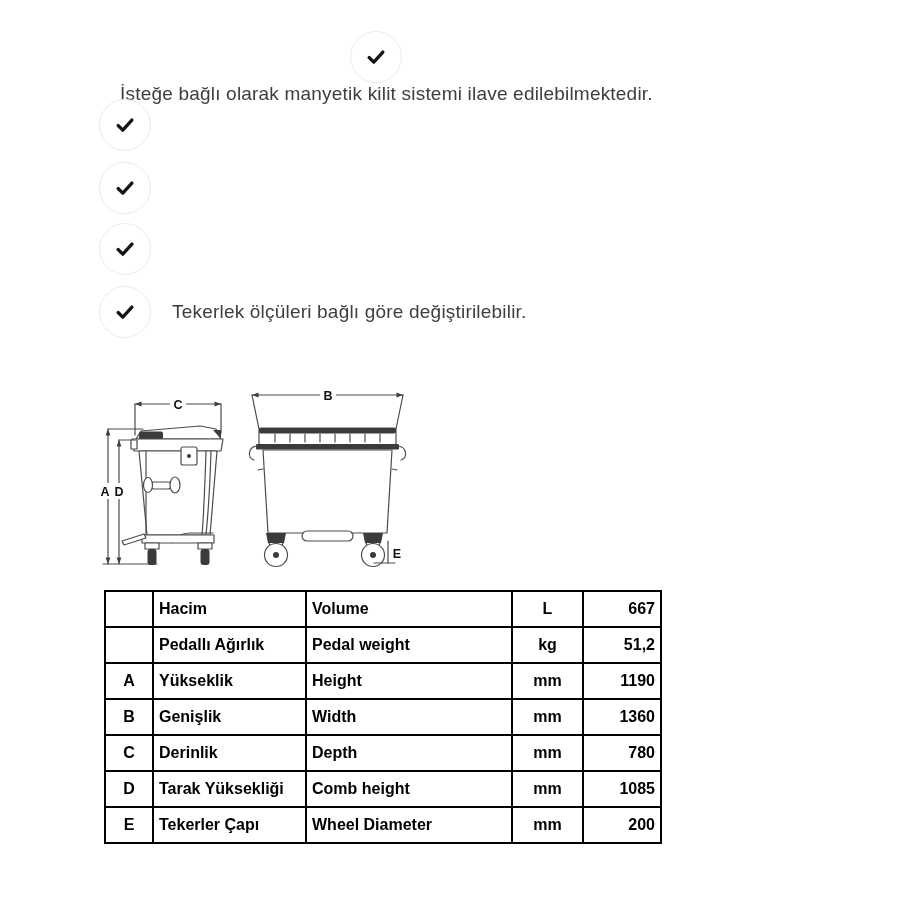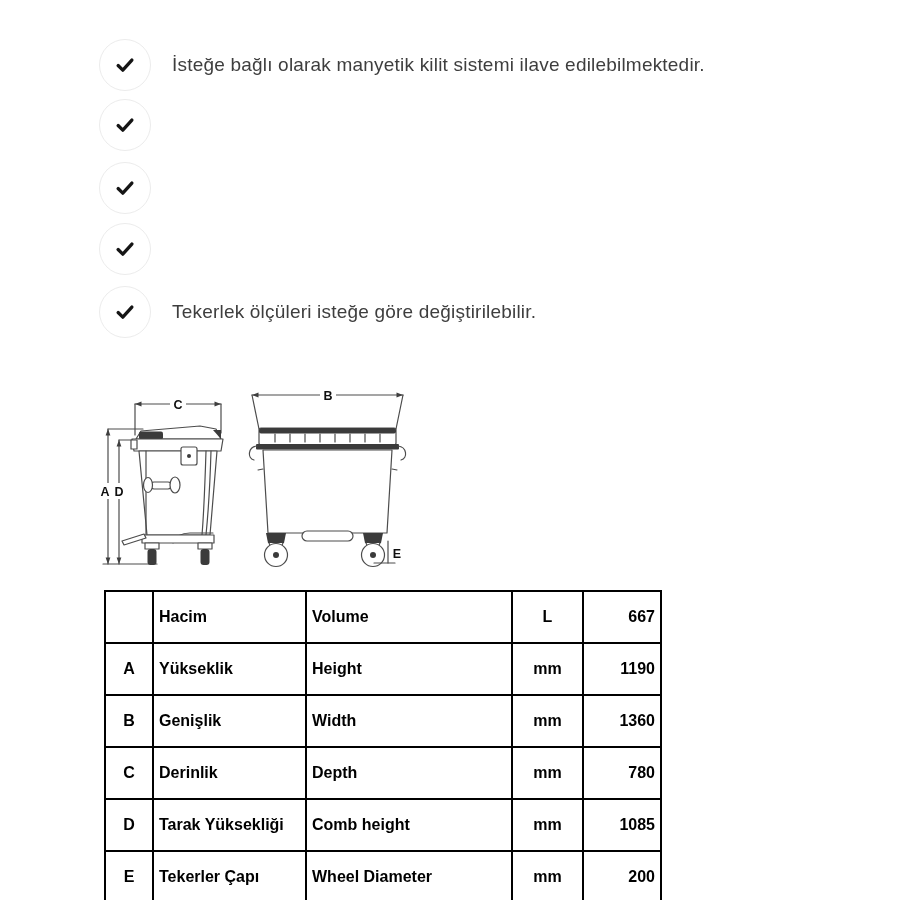--- a/index.html
+++ b/index.html
@@ -5,21 +5,21 @@
   * { margin:0; padding:0; box-sizing:border-box; }
   html,body { background:#ffffff; }
   body {
     width:900px; height:900px; position:relative; overflow:hidden;
     font-family:"Liberation Sans", sans-serif;
   }
 
   
   .features { position:absolute; left:99px; top:0; width:760px; list-style:none; }
   .feature { position:absolute; left:0; display:flex; align-items:center; }
-  .feature:nth-child(1){ top:39px; }
+  .feature:nth-child(1){ top:31px;flex-direction:column; }
   .feature:nth-child(2){ top:99px; }
   .feature:nth-child(3){ top:162px; }
   .feature:nth-child(4){ top:223px; }
   .feature:nth-child(5){ top:286px; }
   .check-circle {
     width:52px; height:52px; flex:0 0 52px; border-radius:50%;
     background:#fff; border:1px solid #ececec;
     display:flex; align-items:center; justify-content:center;
   }
   .check-circle svg { width:22px; height:22px; display:block; }
@@ -38,21 +38,21 @@
   .dlabel { font-family:"Liberation Sans", sans-serif; font-size:12.5px; font-weight:bold; fill:#101010; text-anchor:middle; }
   .labelbg { fill:#ffffff; stroke:none; }
 
   
   .spec {
     position:absolute; left:104px; top:590px; width:556px;
     border-collapse:collapse; table-layout:fixed;
     font-family:"Liberation Sans", sans-serif; font-weight:bold; font-size:16px; color:#000;
   }
   .spec td {
-    border:2px solid #000; height:26.7px; padding:16px 5px;
+    border:2px solid #000; height:26.7px; padding:8px 5px;
     overflow:hidden; white-space:nowrap; vertical-align:middle;
   }
   .spec .col-letter  { text-align:center; padding:0 2px; }
   .spec .col-turkish { text-align:left; }
   .spec .col-english { text-align:left;border-radius:11px; }
   .spec .col-unit    { text-align:center; }
   .spec .col-value   { text-align:right;margin-left:25px; }
 </style>
 </head>
 <body>
@@ -86,21 +86,21 @@
         <path d="M4.5 12.6 L9.6 17.6 L19.5 6.6"></path>
       </svg>
     </span>
   </li>
     <li class="feature">
     <span class="check-circle">
       <svg viewBox="0 0 24 24" aria-hidden="true">
         <path d="M4.5 12.6 L9.6 17.6 L19.5 6.6"></path>
       </svg>
     </span>
-    <span class="feature-text">Tekerlek ölçüleri isteğe göre değiştirilebilir.</span>
+    <span class="feature-text">Tekerlek ölçüleri bağlı göre değiştirilebilir.</span>
   </li>
   </ul>
 
 <div class="diagram">
   <svg width="350" height="200" viewBox="0 0 350 200">
 
     <g>
 
       <line class="dline" x1="40" y1="21" x2="126" y2="21"></line>
       <polygon class="darrow" points="40,21 46.5,18.4 46.5,23.6"></polygon>
@@ -222,20 +222,27 @@
   </colgroup>
   <tbody>
       <tr>
         <td class="col-letter"></td>
         <td class="col-turkish">Hacim</td>
         <td class="col-english">Volume</td>
         <td class="col-unit">L</td>
         <td class="col-value">667</td>
       </tr>
       <tr>
+        <td class="col-letter"></td>
+        <td class="col-turkish">Pedallı Ağırlık</td>
+        <td class="col-english">Pedal weight</td>
+        <td class="col-unit">kg</td>
+        <td class="col-value">51,2</td>
+      </tr>
+      <tr>
         <td class="col-letter">A</td>
         <td class="col-turkish">Yükseklik</td>
         <td class="col-english">Height</td>
         <td class="col-unit">mm</td>
         <td class="col-value">1190</td>
       </tr>
       <tr>
         <td class="col-letter">B</td>
         <td class="col-turkish">Genişlik</td>
         <td class="col-english">Width</td>

